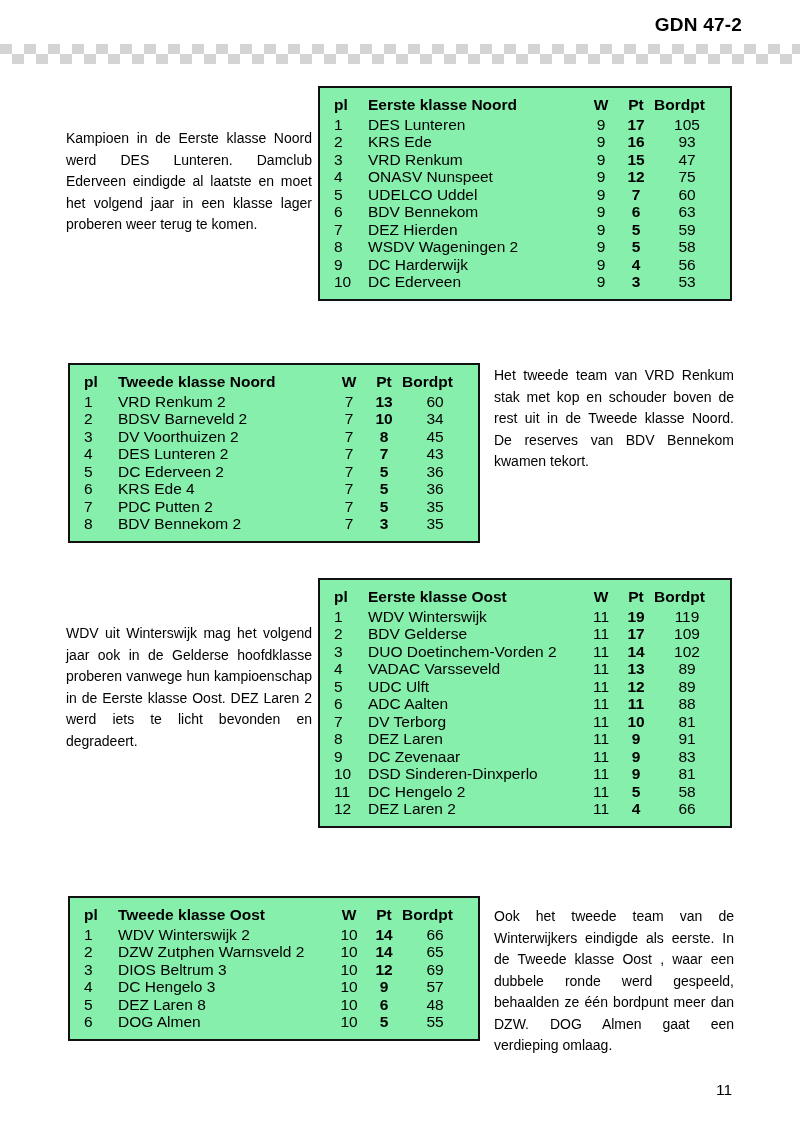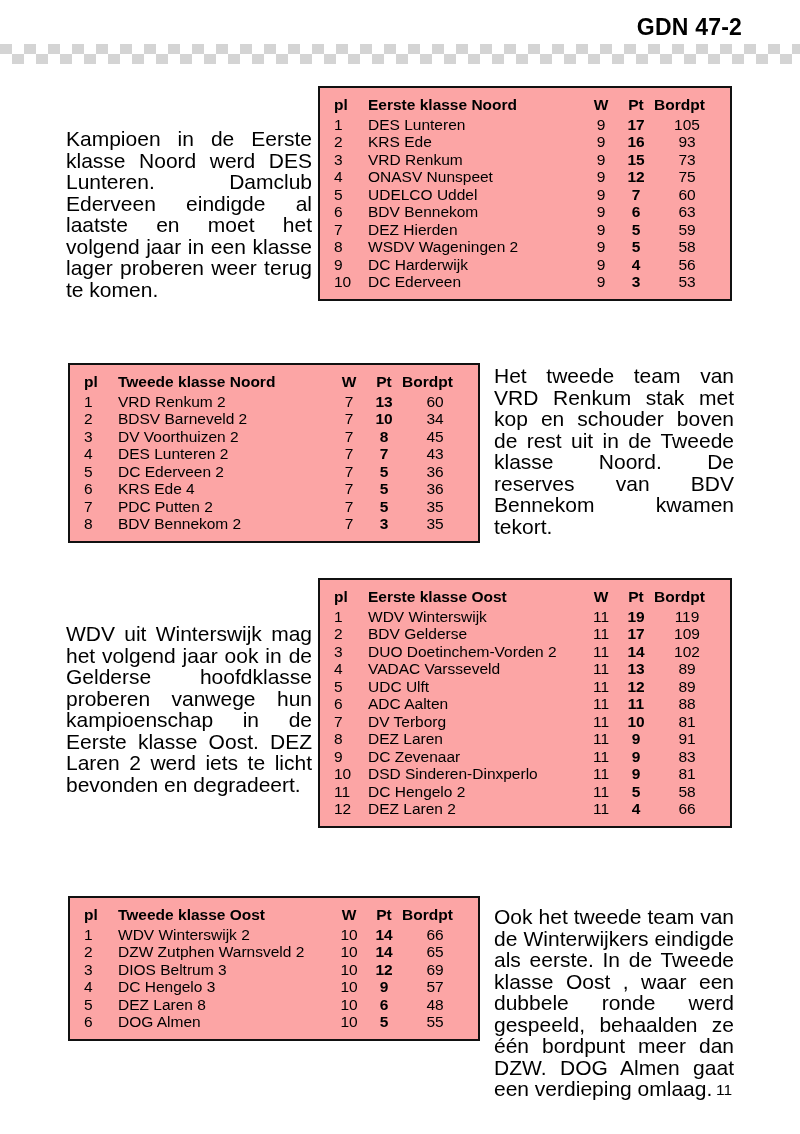--- a/index.html
+++ b/index.html
@@ -21,21 +21,21 @@
     position: absolute;
     top: 0;
     left: 0;
     width: 800px;
     height: 44px;
   }
   #header-title {
     position: absolute;
     right: 58px;
     top: 14px;
-    font-size: 23px;
+    font-size: 19px;
     font-weight: bold;
     letter-spacing: 0.2px;
     white-space: nowrap;
   }
 
   
   #checker-band {
     position: absolute;
     top: 44px;
     left: 0;
@@ -62,21 +62,21 @@
         #ffffff 0px, #ffffff 12px,
         #d4d4d4 12px, #d4d4d4 24px);
     background-size: 24px 10px;
     background-repeat: repeat-x;
   }
 
   
   .standings-table {
     position: absolute;
     box-sizing: border-box;
-    background: #fca5a5;
+    background: #86efac;
     border: 2px solid #111111;
     padding: 8px 0 8px 0;
   }
   .standings-table table {
     border-collapse: collapse;
     width: 100%;
     font-size: 15.5px;
     line-height: 1.0;
   }
   .standings-table th,
@@ -101,21 +101,21 @@
 
   
   #table-eerste-klasse-noord { left: 318px; top: 86px;  width: 414px; }
   #table-tweede-klasse-noord { left: 68px;  top: 363px; width: 412px; }
   #table-eerste-klasse-oost  { left: 318px; top: 578px; width: 414px; }
   #table-tweede-klasse-oost  { left: 68px;  top: 896px; width: 412px; }
 
   
   .body-text {
     position: absolute;
-    font-size: 21px;
+    font-size: 14px;
     line-height: 21.5px;
     text-align: justify;
     color: #000000;
   }
   #para-eerste-noord { left: 66px;  top: 128px; width: 246px; }
   #para-tweede-noord { left: 494px; top: 365px; width: 240px; }
   #para-eerste-oost  { left: 66px;  top: 623px; width: 246px; }
   #para-tweede-oost  { left: 494px; top: 906px; width: 240px; }
 
   
@@ -164,21 +164,21 @@
           <td class="col-team">KRS Ede</td>
           <td class="col-w">9</td>
           <td class="col-pt">16</td>
           <td class="col-bordpt">93</td>
         </tr>
         <tr>
           <td class="col-pl">3</td>
           <td class="col-team">VRD Renkum</td>
           <td class="col-w">9</td>
           <td class="col-pt">15</td>
-          <td class="col-bordpt">73</td>
+          <td class="col-bordpt">47</td>
         </tr>
         <tr>
           <td class="col-pl">4</td>
           <td class="col-team">ONASV Nunspeet</td>
           <td class="col-w">9</td>
           <td class="col-pt">12</td>
           <td class="col-bordpt">75</td>
         </tr>
         <tr>
           <td class="col-pl">5</td>

